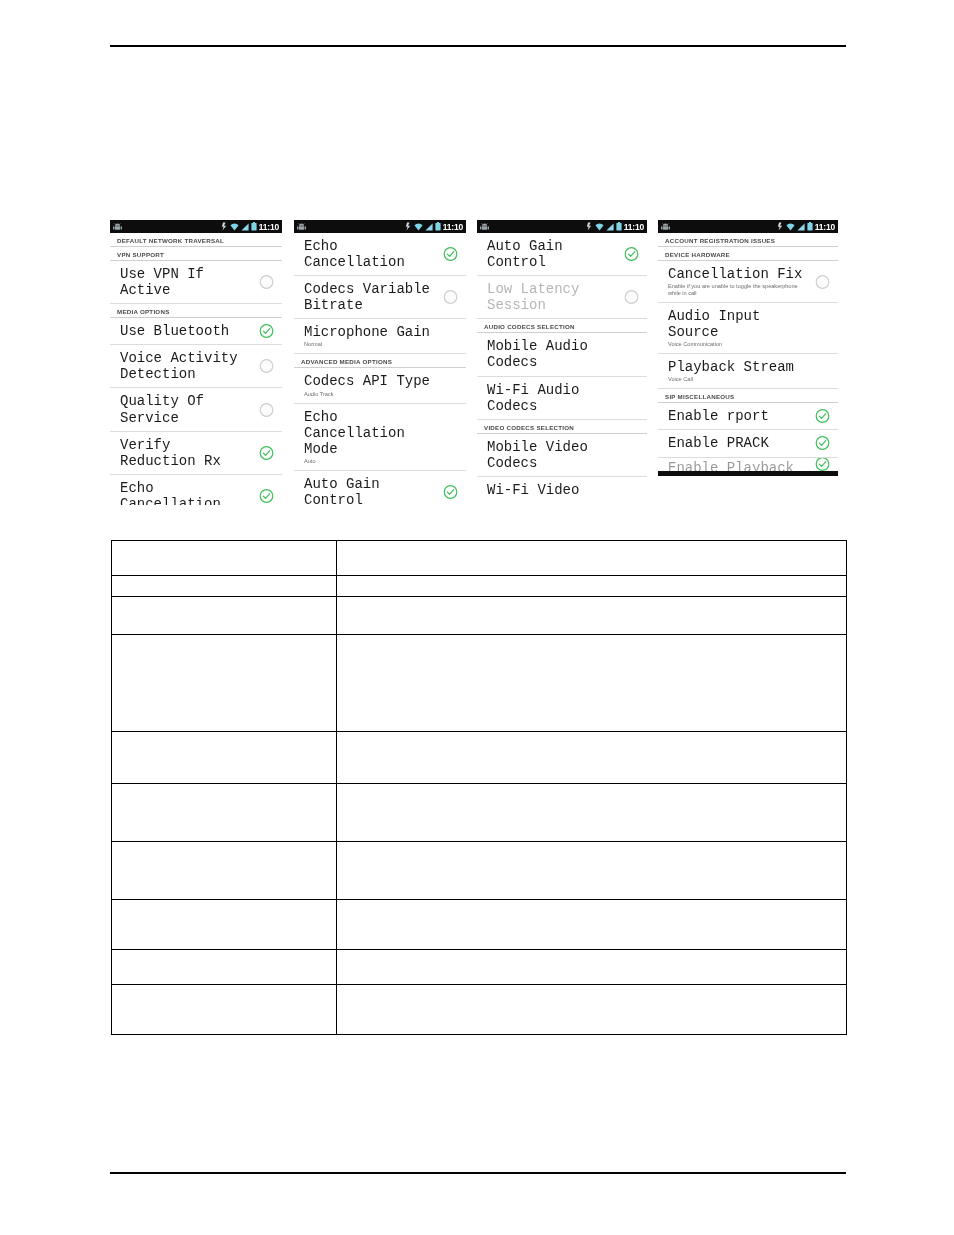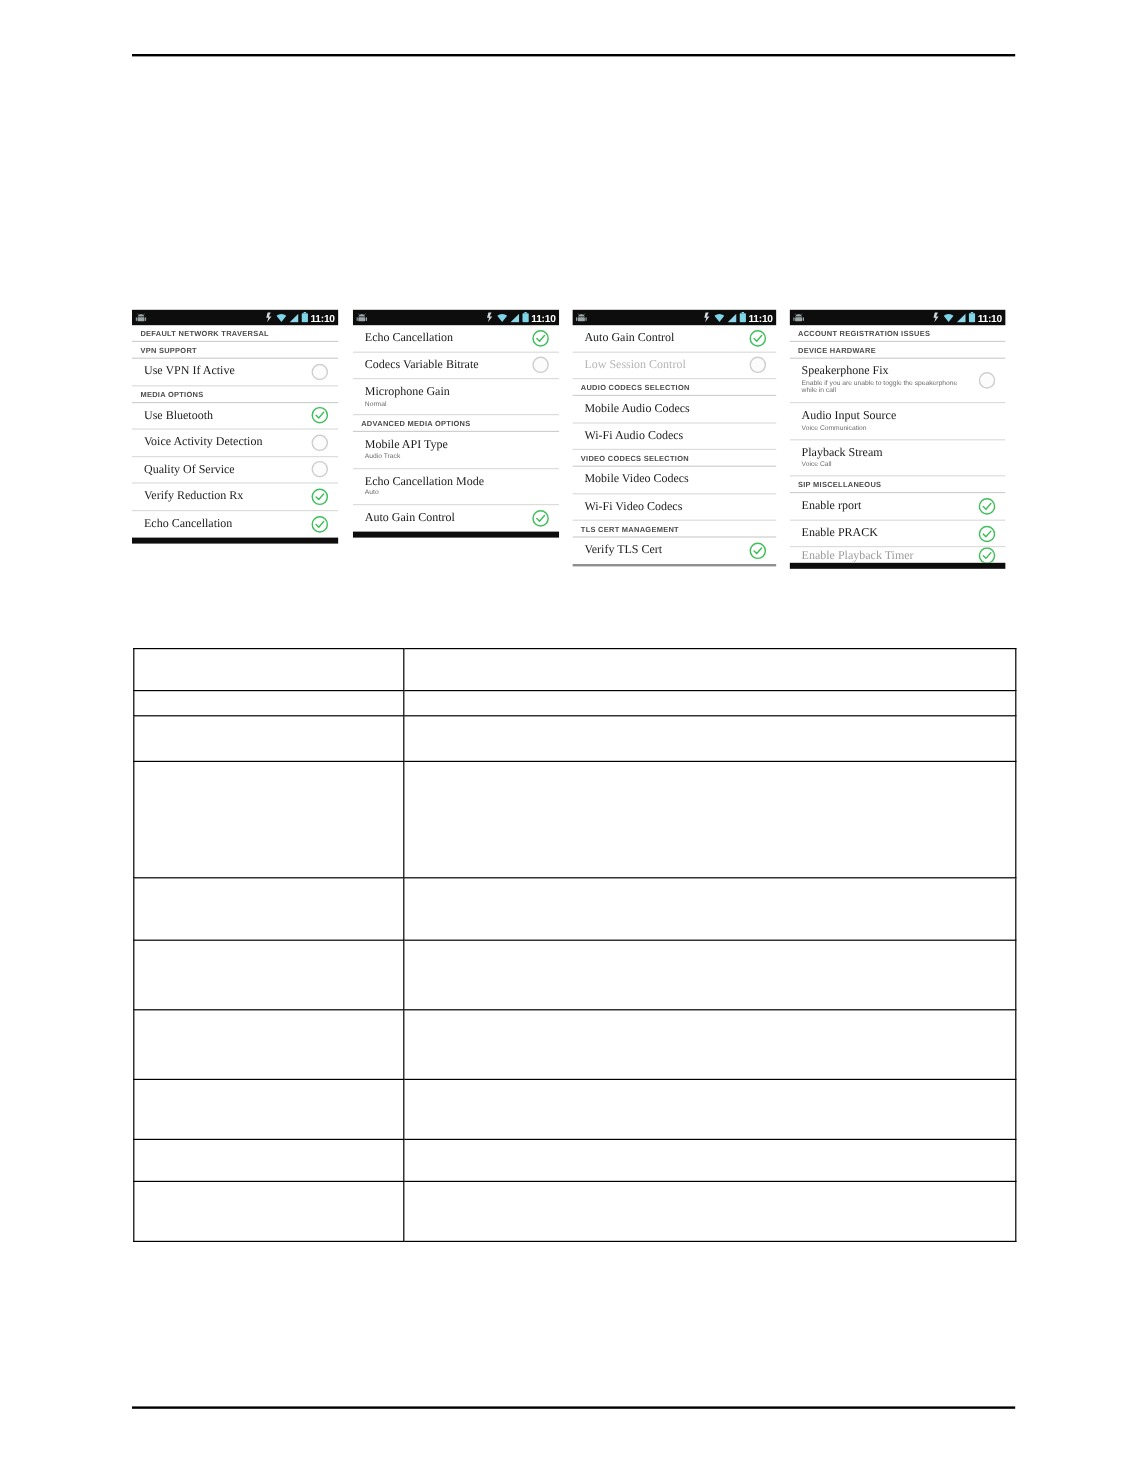--- a/index.html
+++ b/index.html
@@ -26,21 +26,20 @@
   #rule-top { top: 45px; }
   #rule-bottom { top: 1172px; }
 
   
   .phones {
     position: absolute;
     top: 220px;
     left: 110px;
     width: 740px;
     height: 290px;
-    margin-top: 38px;
   }
   .phone {
     position: absolute;
     top: 0;
     background: #ffffff;
     overflow: hidden;
   }
   .phone-1 { left: 0px;   width: 172px; height: 285px; }
   .phone-2 { left: 184px; width: 172px; height: 285px; }
   .phone-3 { left: 367px; width: 170px; height: 277px; }
@@ -99,24 +98,24 @@
   }
   .row {
     position: relative;
     padding: 5px 30px 5px 10px;
     border-bottom: 1px solid #dcdcdc;
     box-sizing: border-box;
     min-height: 22px;
   }
   .row.no-rule { border-bottom: none; }
   .row-title {
-    font-size: 10px;
+    font-size: 14px;
     color: #1b1b1b;
     line-height: 1.15;
-    font-family: Liberation Serif, serif;
+    font-family: Liberation Mono, monospace;
   }
   .row-title.dim { color: #b6b6b6; }
   .row-sub {
     font-size: 5.6px;
     color: #6d6d6d;
     line-height: 1.25;
     margin-top: 1px;
     font-family: "Liberation Sans", sans-serif;
   }
   .toggle {
@@ -321,21 +320,21 @@
               <circle cx="7.5" cy="7.5" r="6.3" fill="#fcfcfc" stroke="#cfcfcf" stroke-width="1.2"></circle>
             </svg>
           </span>
         </div>
         <div class="row">
           <div class="row-title">Microphone Gain</div>
           <div class="row-sub">Normal</div>
         </div>
         <div class="sec-head">ADVANCED MEDIA OPTIONS</div>
         <div class="row">
-          <div class="row-title">Mobile API Type</div>
+          <div class="row-title">Codecs API Type</div>
           <div class="row-sub">Audio Track</div>
         </div>
         <div class="row">
           <div class="row-title">Echo Cancellation Mode</div>
           <div class="row-sub">Auto</div>
         </div>
         <div class="row no-rule">
           <div class="row-title">Auto Gain Control</div>
           <span class="toggle">
             <svg width="15" height="15" viewBox="0 0 15 15">
@@ -389,21 +388,21 @@
         <div class="row">
           <div class="row-title">Auto Gain Control</div>
           <span class="toggle">
             <svg width="15" height="15" viewBox="0 0 15 15">
               <circle cx="7.5" cy="7.5" r="6.3" fill="none" stroke="#3fbf5a" stroke-width="1.2"></circle>
               <path d="M4.4 7.6 L6.6 9.8 L10.7 5.1" fill="none" stroke="#3fbf5a" stroke-width="1.2" stroke-linecap="round" stroke-linejoin="round"></path>
             </svg>
           </span>
         </div>
         <div class="row">
-          <div class="row-title dim">Low Session Control</div>
+          <div class="row-title dim">Low Latency Session</div>
           <span class="toggle">
             <svg width="15" height="15" viewBox="0 0 15 15">
               <circle cx="7.5" cy="7.5" r="6.3" fill="#fcfcfc" stroke="#cfcfcf" stroke-width="1.2"></circle>
             </svg>
           </span>
         </div>
         <div class="sec-head">AUDIO CODECS SELECTION</div>
         <div class="row">
           <div class="row-title">Mobile Audio Codecs</div>
         </div>
@@ -465,21 +464,21 @@
               <rect x="0.4" y="1" width="5.2" height="7.6" rx="0.6" fill="#7fd4e8"></rect>
             </svg>
           </span>
           <span class="sb-time">11:10</span>
         </span>
       </div>
       <div class="list">
         <div class="sec-head">ACCOUNT REGISTRATION ISSUES</div>
         <div class="sec-head">DEVICE HARDWARE</div>
         <div class="row">
-          <div class="row-title">Speakerphone Fix</div>
+          <div class="row-title">Cancellation Fix</div>
           <div class="row-sub">Enable if you are unable to toggle the speakerphone while in call</div>
           <span class="toggle">
             <svg width="15" height="15" viewBox="0 0 15 15">
               <circle cx="7.5" cy="7.5" r="6.3" fill="#fcfcfc" stroke="#cfcfcf" stroke-width="1.2"></circle>
             </svg>
           </span>
         </div>
         <div class="row">
           <div class="row-title">Audio Input Source</div>
           <div class="row-sub">Voice Communication</div>

